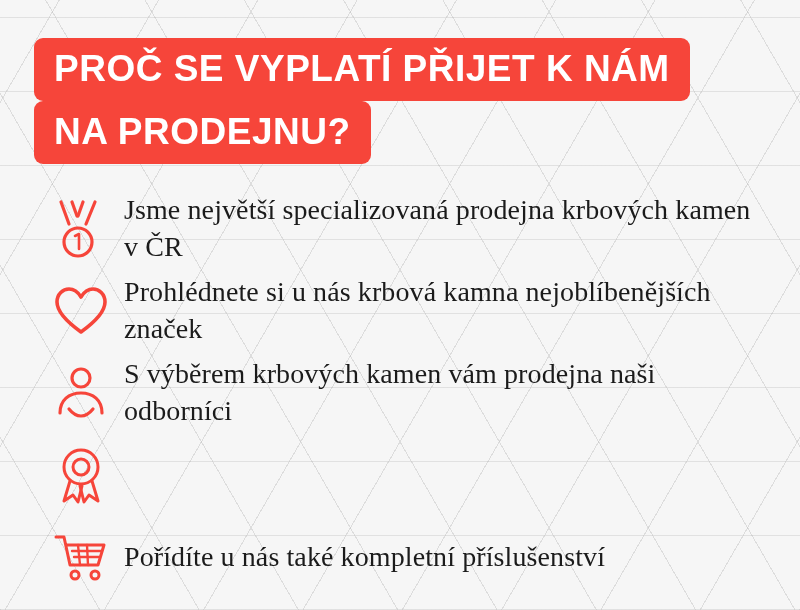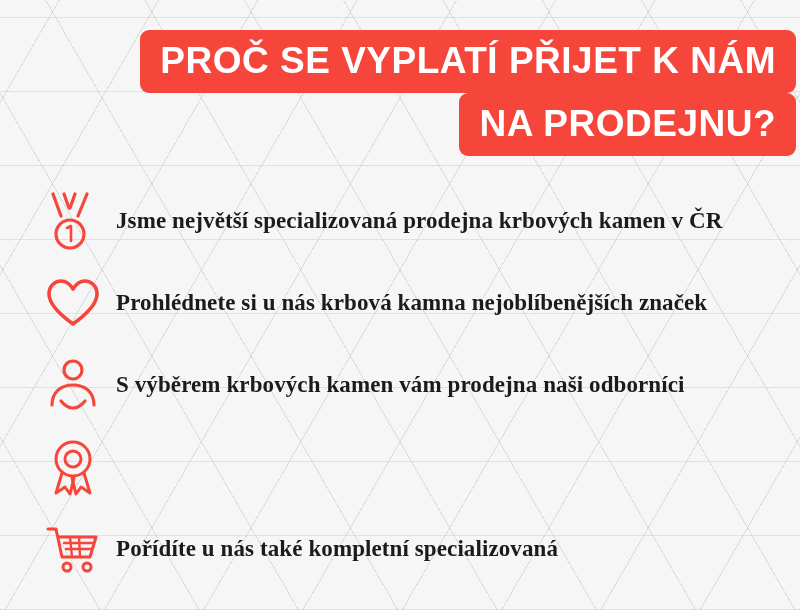--- a/index.html
+++ b/index.html
@@ -23,22 +23,21 @@
     background-image:
       repeating-linear-gradient(60deg, rgba(190,190,190,.45) 0 1px, transparent 1px 86px),
       repeating-linear-gradient(-60deg, rgba(190,190,190,.45) 0 1px, transparent 1px 86px),
       repeating-linear-gradient(0deg, rgba(190,190,190,.38) 0 1px, transparent 1px 74px);
     z-index: 0;
   }
 
   .content {
     position: relative;
     z-index: 1;
-    padding: 4px;
-    text-align: right;
+    padding: 12px;
   }
 
   
   .headline {
     margin: 0;
     padding: 26px 0 0 22px;
   }
   .headline-line {
     display: inline-block;
     background: #f6453a;
@@ -69,22 +68,22 @@
     display: flex;
     align-items: center;
     justify-content: center;
     color: #f6453a;
   }
   .benefit-icon svg {
     display: block;
   }
   .benefit-text {
     font-family: "Liberation Serif", serif;
-    font-weight: bold;
-    font-size: 23px;
+    font-weight: normal;
+    font-size: 28px;
     line-height: 1.32;
     color: #1b1b1b;
     letter-spacing: .1px;
   }
 </style>
 </head>
 <body>
 
 <div class="bg-pattern"></div>
 
@@ -148,17 +147,17 @@
         <svg width="54" height="50" viewBox="0 0 54 50" fill="none" stroke="currentColor" stroke-width="3" stroke-linecap="round" stroke-linejoin="round">
           <path d="M2 5 L10 5 L16 33 L44 33 L50 13 L13 13"></path>
           <path d="M18 19 L47 19" stroke-width="2.4"></path>
           <path d="M20 25 L45.5 25" stroke-width="2.4"></path>
           <path d="M24 13 L26 33" stroke-width="2.4"></path>
           <path d="M33 13 L34 33" stroke-width="2.4"></path>
           <circle cx="21" cy="43" r="4"></circle>
           <circle cx="41" cy="43" r="4"></circle>
         </svg>
       </span>
-      <span class="benefit-text">Pořídíte u nás také kompletní specializovaná</span>
+      <span class="benefit-text">Pořídíte u nás také kompletní příslušenství</span>
     </li>
 
   </ul>
 </div>
 
 </body></html>

